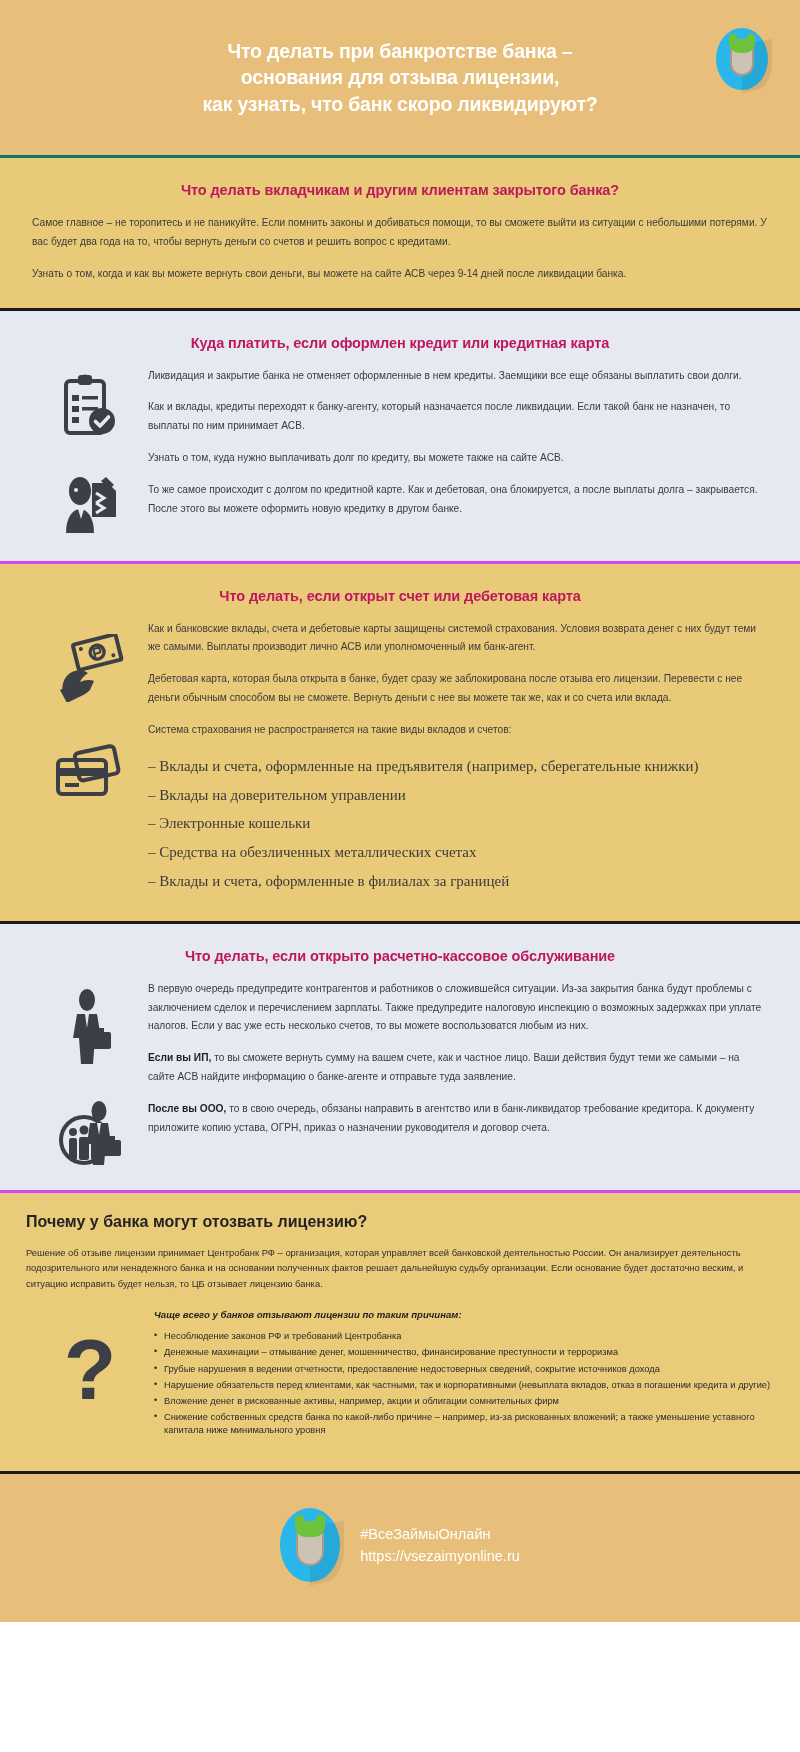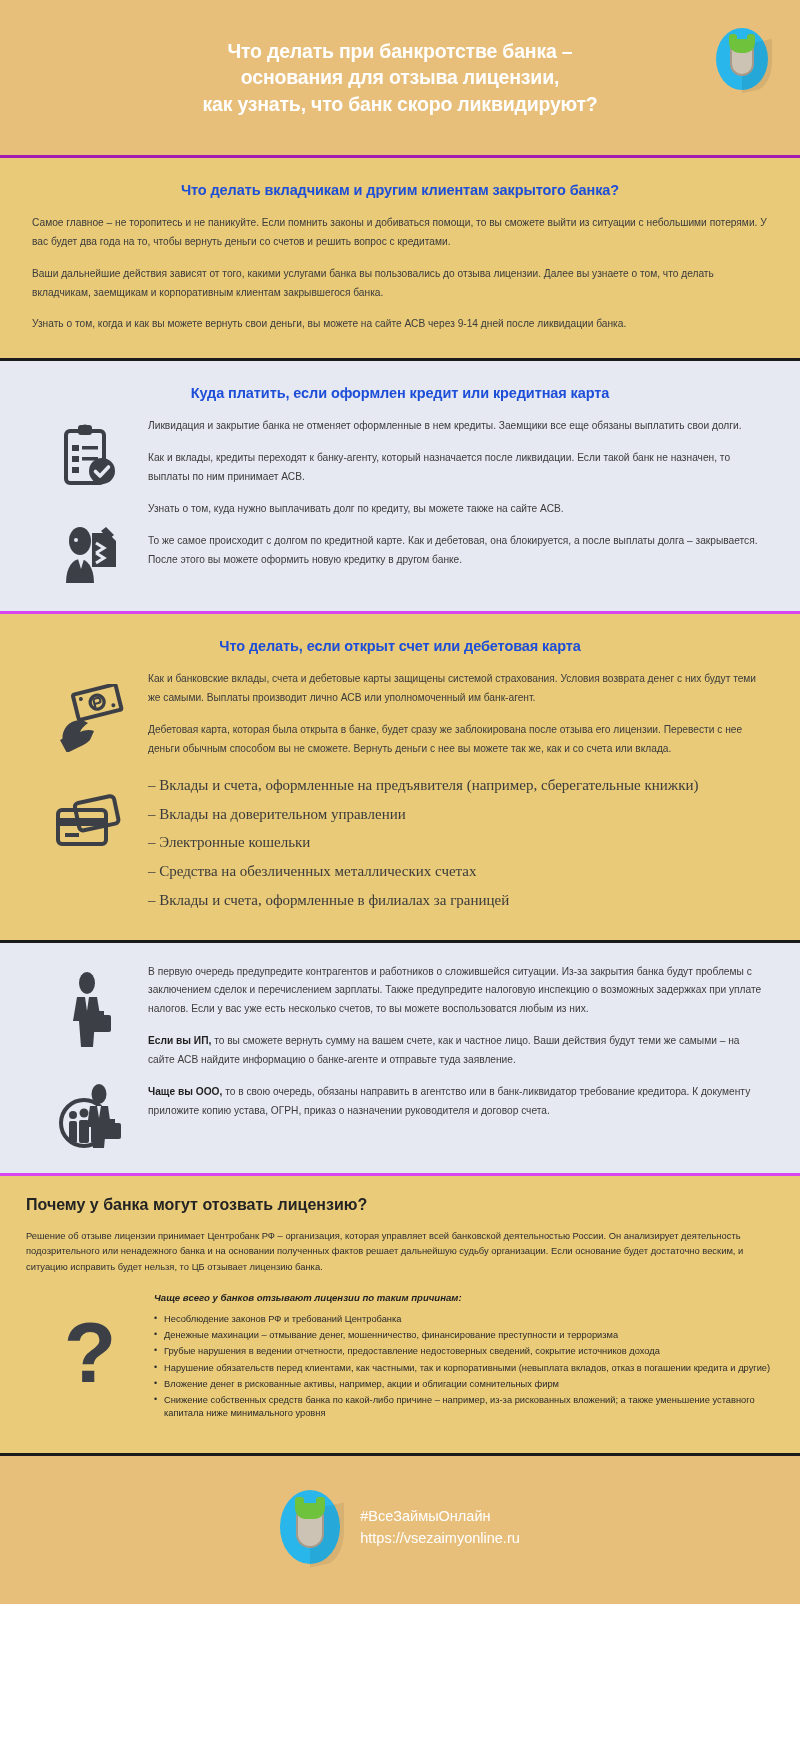--- a/index.html
+++ b/index.html
@@ -10,21 +10,21 @@
   }
   .page {
     width: 800px;
     min-height: 1752px;
     position: relative;
     background: #ffffff;
   }
 
   
   .band { width: 100%; position: relative; }
-  .band-header { background: #e8bf7a; padding: 18px 0 20px; border-bottom: 3px solid #a21caf; }
+  .band-header { background: #e8bf7a; padding: 18px 0 20px; border-bottom: 3px solid #0f766e; }
   .band-gold   { background: #e8ca78; border-bottom: 3px solid #1b1b1b; }
   .band-grey   { background: #e7e9f2; border-bottom: 3px solid #d946ef; }
   .band-gold2  { background: #e9cb79; border-bottom: 3px solid #1b1b1b; }
   .band-footer { background: #e8bf7a; border-top: 0; }
 
   
   .header-inner {
     position: relative;
     padding: 14px 20px 18px;
     min-height: 104px;
@@ -74,21 +74,21 @@
   }
   .logo-badge .leaf:before{ left:0; }
   .logo-badge .leaf:after { right:0; }
 
   
   .sec-inner { padding: 20px 32px 24px 32px; position: relative; }
   .sec-title {
     text-align: center;
     font-size: 14.5px;
     font-weight: bold;
-    color: #1d4ed8;
+    color: #be185d;
     margin: 4px 0 16px 0;
     letter-spacing: -0.1px;
   }
   .sec-body { font-size: 10.2px; color: #3b3b3b; line-height: 1.85; }
   .sec-body p { margin-bottom: 13px; }
   .sec-body p:last-child { margin-bottom: 0; }
   .sec-body b { color:#1f1f1f; }
 
   
   .with-rail { display: flex; gap: 0; }
@@ -181,21 +181,20 @@
           <span class="leaf"></span>
       </div>
     </div>
   </div>
 
   <div class="band band-gold">
     <div class="sec-inner">
       <div class="sec-title">Что делать вкладчикам и другим клиентам закрытого банка?</div>
       <div class="sec-body">
         <p>Самое главное – не торопитесь и не паникуйте. Если помнить законы и добиваться помощи, то вы сможете выйти из ситуации с небольшими потерями. У вас будет два года на то, чтобы вернуть деньги со счетов и решить вопрос с кредитами.</p>
-        <p>Ваши дальнейшие действия зависят от того, какими услугами банка вы пользовались до отзыва лицензии. Далее вы узнаете о том, что делать вкладчикам, заемщикам и корпоративным клиентам закрывшегося банка.</p>
         <p>Узнать о том, когда и как вы можете вернуть свои деньги, вы можете на сайте АСВ через 9-14 дней после ликвидации банка.</p>
       </div>
     </div>
   </div>
 
   <div class="band band-grey">
     <div class="sec-inner">
       <div class="sec-title">Куда платить, если оформлен кредит или кредитная карта</div>
       <div class="with-rail">
         <div class="rail">
@@ -261,34 +260,36 @@
               </g>
               <rect x="4" y="16" width="48" height="34" rx="4" fill="none" stroke="#3d3f46" stroke-width="4"></rect>
               <rect x="4" y="24" width="48" height="8" fill="#3d3f46"></rect>
               <rect x="11" y="39" width="14" height="4" fill="#3d3f46"></rect>
             </svg>
           </div>
         </div>
         <div class="rail-text sec-body">
           <p>Как и банковские вклады, счета и дебетовые карты защищены системой страхования. Условия возврата денег с них будут теми же самыми. Выплаты производит лично АСВ или уполномоченный им банк-агент.</p>
           <p>Дебетовая карта, которая была открыта в банке, будет сразу же заблокирована после отзыва его лицензии. Перевести с нее деньги обычным способом вы не сможете. Вернуть деньги с нее вы можете так же, как и со счета или вклада.</p>
+          <p>Система страхования не распространяется на такие виды вкладов и счетов:</p>
           <ul class="dash-list">
             <li>Вклады и счета, оформленные на предъявителя (например, сберегательные книжки)</li>
             <li>Вклады на доверительном управлении</li>
             <li>Электронные кошельки</li>
             <li>Средства на обезличенных металлических счетах</li>
             <li>Вклады и счета, оформленные в филиалах за границей</li>
           </ul>
         </div>
       </div>
     </div>
   </div>
 
   <div class="band band-grey">
     <div class="sec-inner">
+      <div class="sec-title">Что делать, если открыто расчетно-кассовое обслуживание</div>
       <div class="with-rail">
         <div class="rail">
           <div class="rail-slot" style="margin-top:8px;">
             <svg class="icon" width="54" height="78" viewBox="0 0 54 78">
               <ellipse cx="24" cy="12" rx="8" ry="11" fill="#3d3f46"></ellipse>
               <path d="M14 26 h20 l4 24 h-6 l-2 26 h-12 l-2 -26 h-6 z" fill="#3d3f46"></path>
               <path d="M22 26 l2 14 l2 -14" fill="#e7e9f2"></path>
               <rect x="26" y="44" width="22" height="17" rx="2" fill="#3d3f46"></rect>
               <rect x="33" y="40" width="8" height="5" fill="#3d3f46"></rect>
             </svg>
@@ -311,21 +312,21 @@
               <rect x="50" y="38" width="8" height="5" fill="#3d3f46"></rect>
             </svg>
           </div>
         </div>
         <div class="rail-text sec-body">
           <p>В первую очередь предупредите контрагентов и работников о сложившейся ситуации. Из-за закрытия банка будут проблемы с заключением сделок и перечислением зарплаты. Также предупредите налоговую инспекцию о возможных задержках при уплате налогов. Если у вас уже есть несколько счетов, то вы можете воспользоватся любым из них.</p>
           <p>
             <b>Если вы ИП,</b><span> то вы сможете вернуть сумму на вашем счете, как и частное лицо. Ваши действия будут теми же самыми – на сайте АСВ найдите информацию о банке-агенте и отправьте туда заявление.</span>
           </p>
           <p>
-            <b>Чаще вы ООО,</b><span> то в свою очередь, обязаны направить в агентство или в банк-ликвидатор требование кредитора. К документу приложите копию устава, ОГРН, приказ о назначении руководителя и договор счета.</span>
+            <b>После вы ООО,</b><span> то в свою очередь, обязаны направить в агентство или в банк-ликвидатор требование кредитора. К документу приложите копию устава, ОГРН, приказ о назначении руководителя и договор счета.</span>
           </p>
         </div>
       </div>
     </div>
   </div>
 
   <div class="band band-gold2">
     <div class="lic-inner">
       <div class="lic-title">Почему у банка могут отозвать лицензию?</div>
       <div class="lic-intro">

